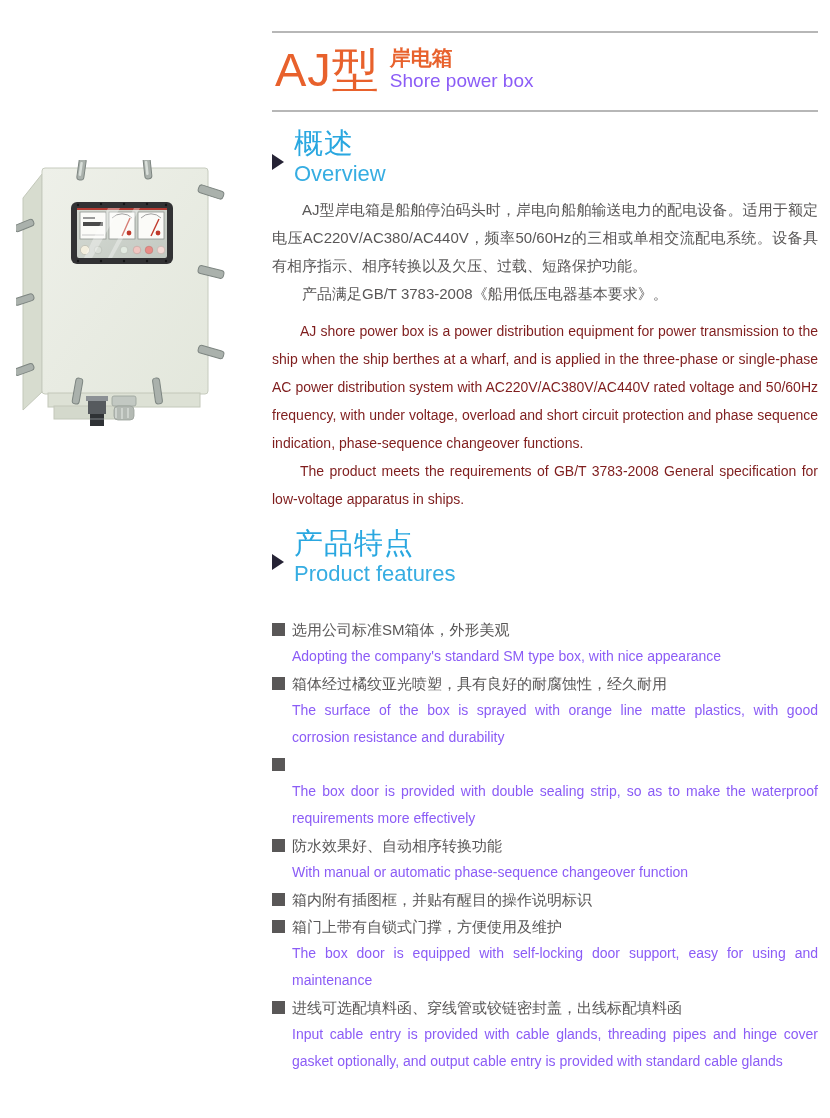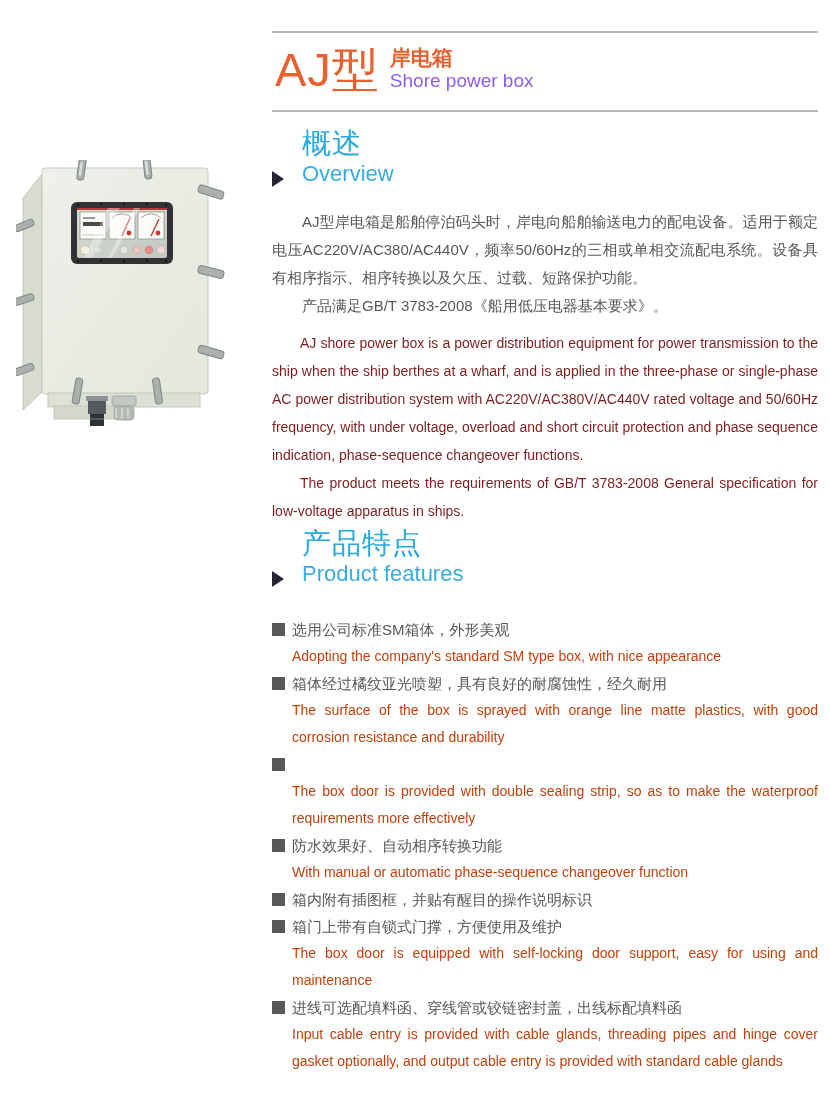--- a/index.html
+++ b/index.html
@@ -22,52 +22,52 @@
   .header-title { position:absolute; left:275px; top:46px; display:flex; align-items:flex-end; }
   .model { font-size:47px; line-height:1; color:#e8612c; letter-spacing:1px; font-weight:400; }
   .model-sub { margin-left:10px; display:flex; flex-direction:column; justify-content:flex-end; padding-bottom:1px; }
   .model-sub .cn { font-size:21px; font-weight:bold; color:#e8612c; line-height:1.15; }
   .model-sub .en { font-size:19px; color:#8b5cf6; line-height:1.15; }
 
   
   .section { position:absolute; left:272px; width:546px; }
   .sec-overview { top:128px; }
   .sec-features { top:528px; }
-  .sec-head { display:flex; align-items:flex-end;gap:8px; }
+  .sec-head { display:flex; align-items:center; }
   .tri {
     width:0; height:0; margin-top:8px;
     border-top:8px solid transparent;
     border-bottom:8px solid transparent;
     border-left:12px solid #262335;
   }
   .sec-titles { margin-left:10px; }
   .sec-title-cn { font-size:29px; color:#29a7e0; line-height:1.1; letter-spacing:1px; }
   .sec-title-en { font-size:22px; color:#36ade2; line-height:1.2; margin-top:1px; }
 
   
   .para-cn {
     font-size:15px; color:#595757; line-height:28px;
     text-align:justify; text-indent:2em;
   }
   .para-en {
     font-size:14px; color:#7f1d1d; line-height:28px;
     text-align:justify; text-indent:2em;
   }
-  .overview-body { margin-top:21px; }
+  .overview-body { margin-top:9px; }
   .en-block { margin-top:9px; }
 
   
   .feat-list { margin-top:29px; }
   .feat-cn { font-size:15px; color:#595757; line-height:27px; }
   .sq {
     display:inline-block; width:13px; height:13px;
     background:#595757; margin-right:7px; vertical-align:-1px;
   }
   .feat-en {
-    font-size:14px; color:#c2410c; line-height:27px;
+    font-size:14px; color:#8b5cf6; line-height:27px;
     margin-left:20px; text-align:justify;
   }
 
   
   .photo { position:absolute; left:16px; top:160px; width:212px; height:290px; }
 </style>
 </head>
 <body>
 
 <div class="page">

